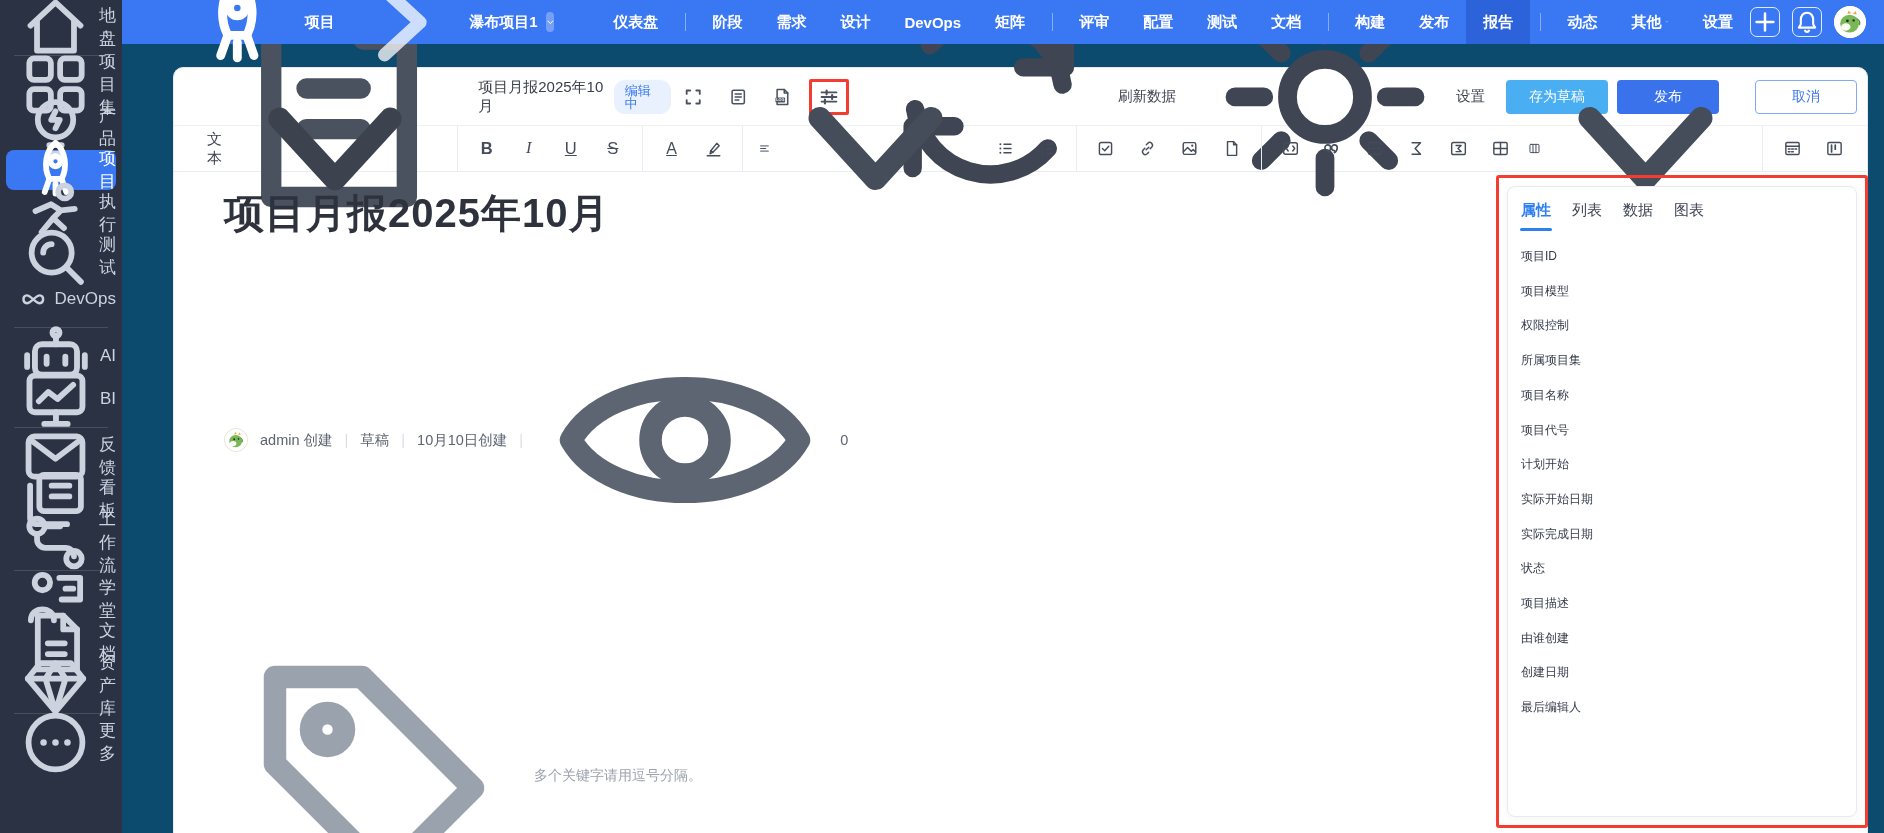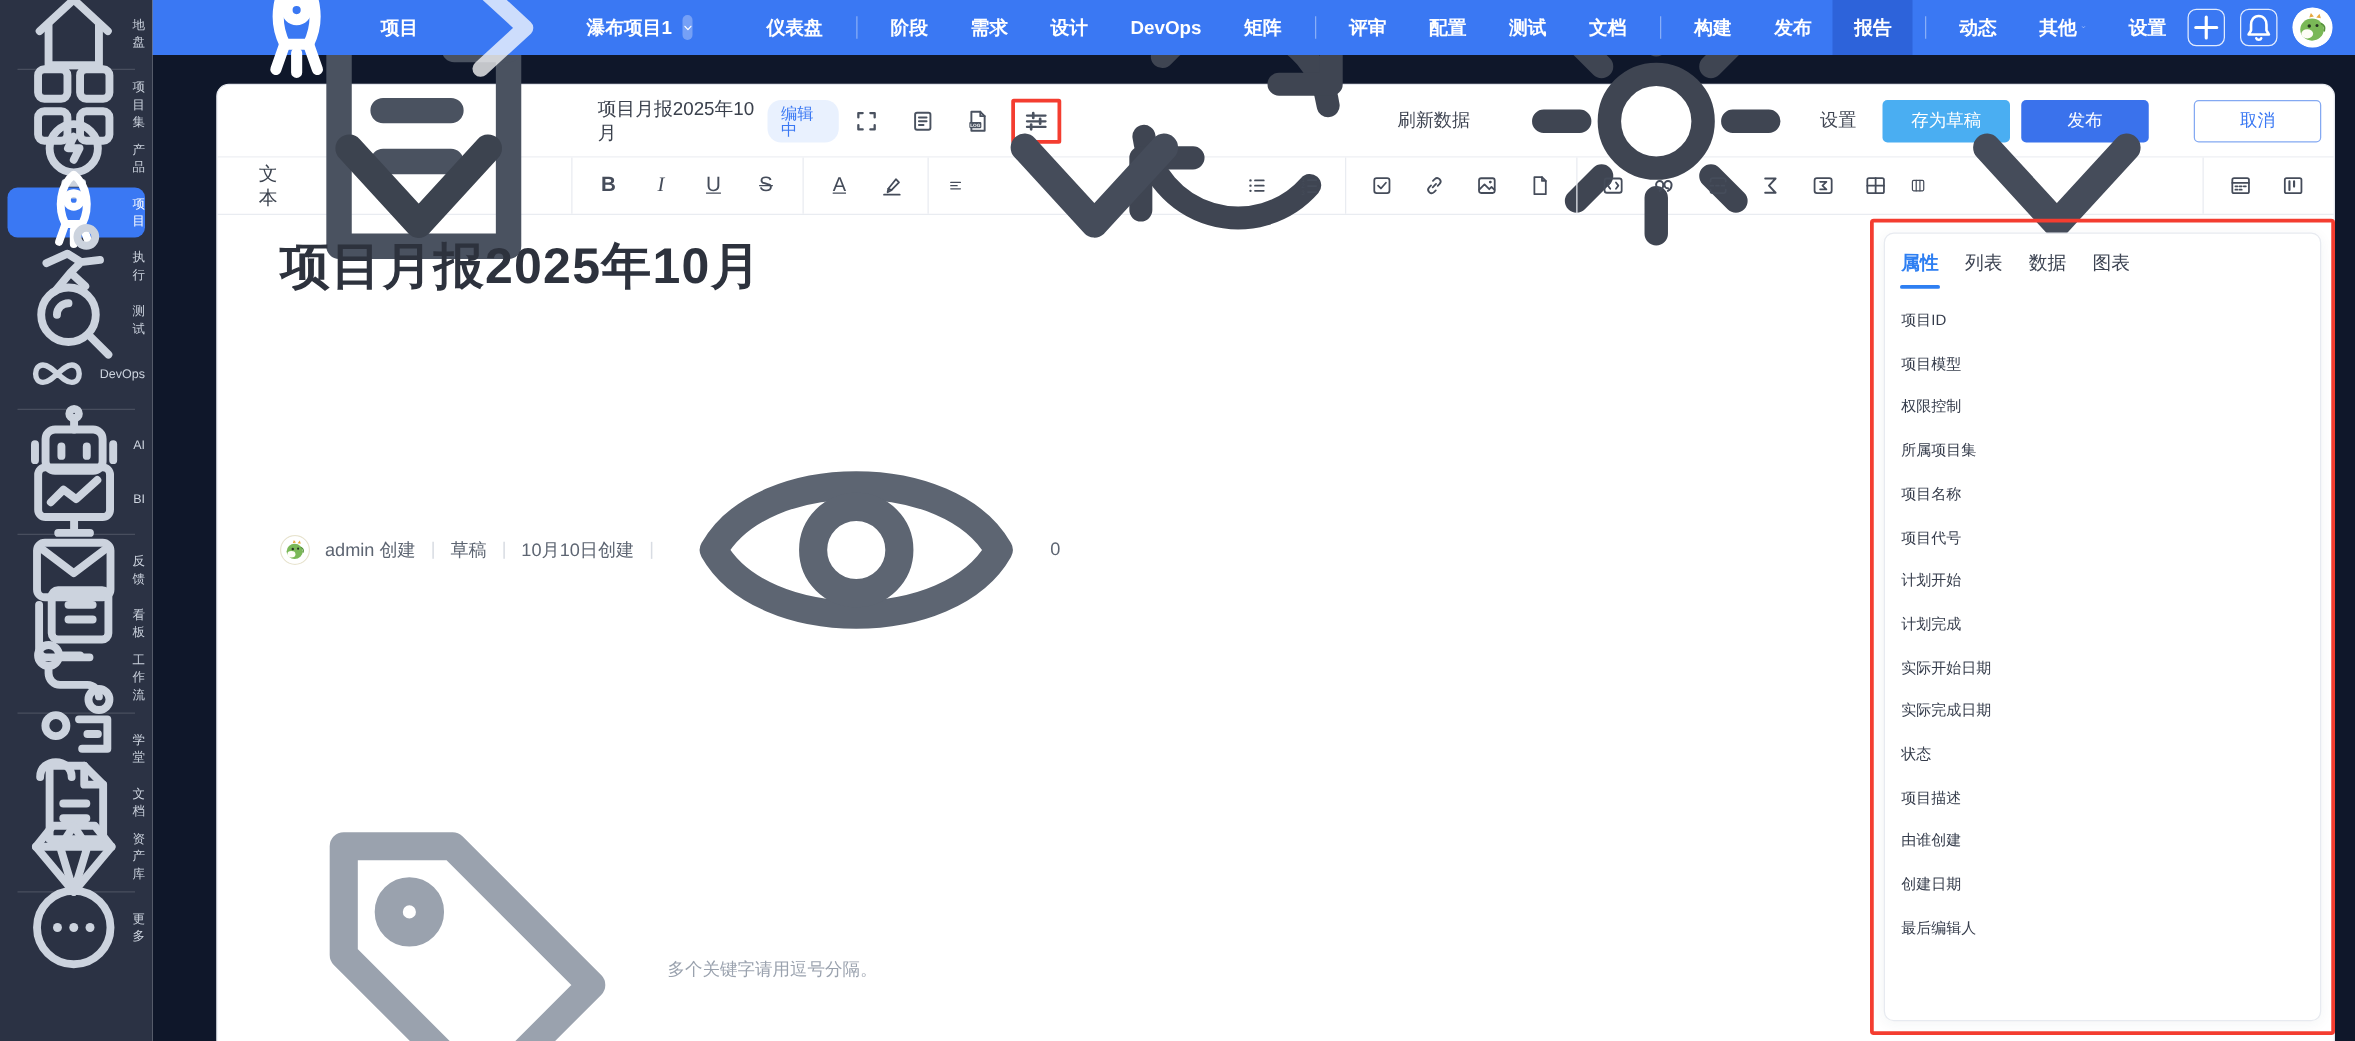--- a/index.html
+++ b/index.html
@@ -1,20 +1,20 @@
 <!DOCTYPE html>
 <html><head>
 <meta charset="utf-8">
 <style>
   html,body{margin:0;padding:0;background:#e9ebef;font-family:"Liberation Sans",sans-serif;}
   .screen{position:relative;width:1884px;height:833px;overflow:hidden;background:#f3f5f8;}
 
   
   .sidebar{position:absolute;left:0;top:0;width:122px;height:833px;background:#2b3244;z-index:5;padding-top:4px;box-sizing:border-box;}
-  .sb-item{display:flex;align-items:center;height:40px;margin:3px 6px;padding-left:11px;gap:5px;color:#ccd3de;font-size:10px;border-radius:8px;cursor:pointer;justify-content:flex-end;}
+  .sb-item{display:flex;align-items:center;height:40px;margin:3px 6px;padding-left:11px;gap:5px;color:#ccd3de;font-size:17px;border-radius:8px;cursor:pointer;justify-content:flex-end;}
   .sb-item .sb-icon{display:flex;align-items:center;}
   .sb-item .sb-icon svg{width:18px;height:18px;}
   .sb-item.active{background:#3a78f3;color:#ffffff;}
   .sb-divider{height:1px;background:rgba(255,255,255,0.14);margin:8px 14px;}
 
   
   .header{position:absolute;left:122px;top:0;right:0;height:44px;background:#3a78f3;display:flex;align-items:center;color:#fff;z-index:4;}
   .breadcrumb{display:flex;align-items:center;gap:8px;padding-left:56px;white-space:nowrap;}
   .breadcrumb svg{width:18px;height:18px;}
   .crumb-label{font-size:15px;font-weight:700;}
@@ -26,21 +26,21 @@
   .nav-tab.active{background:#2d63da;}
   .nav-chevron svg{width:11px;height:11px;opacity:.9;}
   .nav-sep{width:1px;height:18px;background:rgba(255,255,255,0.4);margin:0 10px;}
   .header-right{margin-left:auto;display:flex;align-items:center;gap:12px;padding-right:18px;}
   .hbtn{width:30px;height:30px;border:1.5px solid rgba(255,255,255,0.85);border-radius:7px;background:transparent;color:#fff;display:flex;align-items:center;justify-content:center;cursor:pointer;padding:0;}
   .hbtn svg{width:17px;height:17px;}
   .avatar{width:32px;height:32px;border-radius:50%;overflow:hidden;cursor:pointer;background:#fff;}
   .avatar svg{width:32px;height:32px;display:block;}
 
   
-  .page{position:absolute;left:122px;top:44px;right:0;bottom:0;background:#0f172a;padding-left:11px;}
+  .page{position:absolute;left:122px;top:44px;right:0;bottom:0;background:#0c4a6e;padding-left:11px;}
   .card{position:absolute;left:51px;top:23px;right:16px;bottom:-12px;background:#fff;border:1px solid #e5e8ee;border-radius:10px;box-sizing:border-box;}
 
   
   .doc-header{height:57px;display:flex;align-items:center;padding:0 10px 0 24px;border-bottom:1px solid #eef0f4;}
   .doc-title-group{display:flex;align-items:center;gap:9px;}
   .doc-title-group .dicon svg{width:17px;height:17px;color:#4a5260;display:block;}
   .doc-title{font-size:15px;color:#3a404c;font-weight:500;}
   .status-badge{font-size:13px;color:#3a78f3;background:#e9f1fe;border-radius:11px;padding:4px 11px;line-height:1;}
   .doc-actions{margin-left:auto;display:flex;align-items:center;}
   .icon-btn{width:24px;height:24px;margin:0 12px;background:none;border:none;padding:0;color:#4a5260;cursor:pointer;display:flex;align-items:center;justify-content:center;}
@@ -687,21 +687,20 @@
             <div class="p-tab">图表</div>
           </div>
         <div id="panel-fields">
             <div class="p-field">项目ID</div>
             <div class="p-field">项目模型</div>
             <div class="p-field">权限控制</div>
             <div class="p-field">所属项目集</div>
             <div class="p-field">项目名称</div>
             <div class="p-field">项目代号</div>
             <div class="p-field">计划开始</div>
-            <div class="p-field">计划完成</div>
             <div class="p-field">实际开始日期</div>
             <div class="p-field">实际完成日期</div>
             <div class="p-field">状态</div>
             <div class="p-field">项目描述</div>
             <div class="p-field">由谁创建</div>
             <div class="p-field">创建日期</div>
             <div class="p-field">最后编辑人</div>
           </div>
       </div>
     </div>

